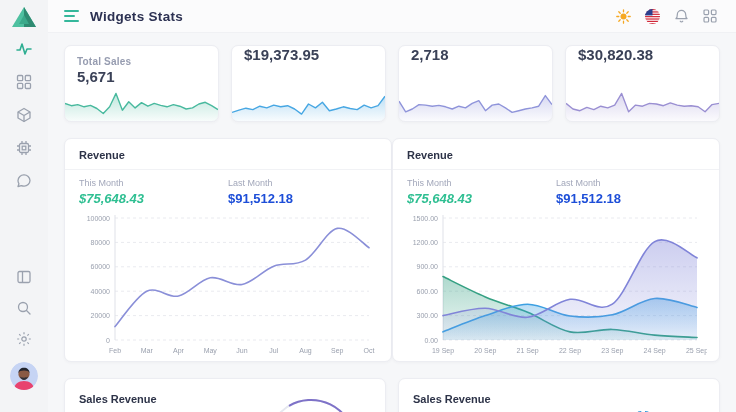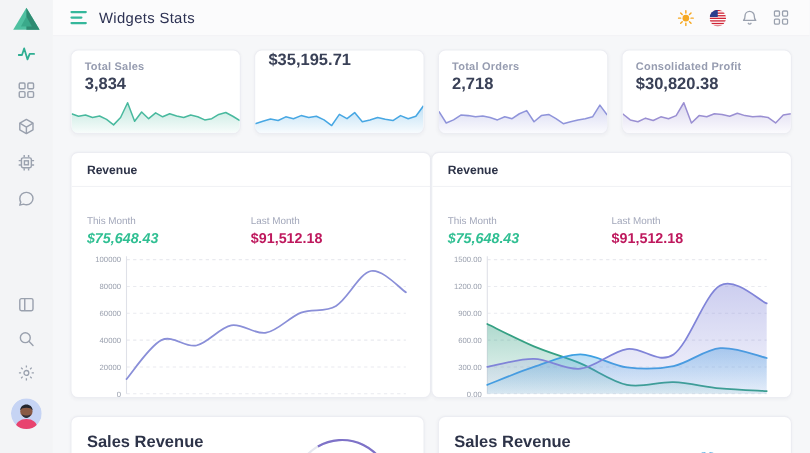--- a/index.html
+++ b/index.html
@@ -12,47 +12,47 @@
   .side-icon { width:16px; height:16px; display:flex; align-items:center; justify-content:center; cursor:pointer; }
   .side-spacer { flex:1; }
   .side-bottom { display:flex; flex-direction:column; align-items:center; gap:15px; margin-bottom:12px; }
   .avatar { width:28px; height:28px; border-radius:50%; overflow:hidden; cursor:pointer; margin-bottom:10px; }
 
   
   .header { position:absolute; left:48px; top:0; width:688px; height:33px; background:#fbfbfc; border-bottom:1px solid #f0f1f4; display:flex; align-items:center; padding:0 18px 0 16px; }
   .hamburger { width:15px; display:flex; flex-direction:column; gap:3px; cursor:pointer; margin-right:11px; }
   .hamburger span { height:2px; border-radius:2px; background:#35b79b; }
   .hamburger span:nth-child(2){ width:11px; }
-  .page-title { font-size:13.5px; font-weight:400; color:#2c3152; letter-spacing:.3px; }
+  .page-title { font-size:13.5px; font-weight:700; color:#2c3152; letter-spacing:.3px; }
   .header-right { margin-left:auto; display:flex; align-items:center; gap:13px; }
   .h-icon { width:16px; height:16px; display:flex; align-items:center; justify-content:center; cursor:pointer; }
 
   
   .content { position:absolute; left:48px; top:33px; width:688px; height:379px; padding:12px 16px 0; }
   .card { background:#fff; border:1px solid #ecedf2; border-radius:7px; box-shadow:0 1px 3px rgba(40,50,80,.04); }
 
   .stat-row { display:grid; grid-template-columns:repeat(4,1fr); gap:12px; }
   .stat-card { position:relative; height:77px; overflow:hidden; }
   .stat-label { margin:10px 12px 1px; font-size:10px; font-weight:600; color:#969cb0; letter-spacing:.2px; }
   .stat-value { margin:0 12px; font-size:15px; font-weight:700; color:#3a4157; }
   .spark { position:absolute; left:0; right:0; bottom:0; width:100%; height:36px; display:block; }
 
   .rev-row { display:grid; grid-template-columns:1fr 1fr; margin-top:16px; }
   .rev-card { height:224px; overflow:hidden; }
   .rev-head { padding:10px 14px 8px; font-size:11px; font-weight:700; color:#2d3348; border-bottom:1px solid #f1f2f5; }
   .rev-stats { display:flex; padding:8px 14px 2px; }
-  .rev-block { width:165px;margin-top:18px; }
+  .rev-block { width:165px; }
   .rev-sub { font-size:9px; color:#a2a7ba; }
-  .rev-val { font-size:13px; font-weight:700; margin-top:3px; color:#be185d; }
+  .rev-val { font-size:13px; font-weight:700; margin-top:3px; color:#1d4ed8; }
   .rev-val.green { color:#2fbf92;font-style:italic; }
   .rev-chart { display:block; width:302px; height:146px; margin:2px auto 0; }
 
   .bottom-row { display:grid; grid-template-columns:1fr 1fr; gap:12px; margin-top:16px; }
   .bottom-card { position:relative; height:130px; overflow:hidden; padding:14px 14px 0; }
-  .bottom-title { font-size:15px; font-weight:700; color:#2d3348; }
+  .bottom-title { font-size:11px; font-weight:700; color:#2d3348; }
   .bottom-value { font-size:13px; font-weight:700; color:#2fbf92; margin-top:5px; }
   .gauge { position:absolute; top:3px; }
   .gauge.arc { right:14px; width:120px; height:42px; }
   .gauge.ticks { right:26px; width:100px; height:42px; }
 
   svg text { font-family:"Liberation Sans", sans-serif; }
 </style>
 </head>
 <body>
 
@@ -183,61 +183,59 @@
       </svg>
     </div>
   </div>
 </div>
 
 <div class="content">
 
   <div class="stat-row">
     <div class="card stat-card">
       <div class="stat-label">Total Sales</div>
-      <div class="stat-value">3,834</div>
+      <div class="stat-value">5,671</div>
       <svg class="spark" viewBox="0 0 155 36" preserveAspectRatio="none">
           <defs>
             <linearGradient id="spark-0g" x1="0" y1="0" x2="0" y2="1">
               <stop offset="0%" stop-color="#48b99e" stop-opacity="0.35"></stop>
               <stop offset="100%" stop-color="#48b99e" stop-opacity="0.04"></stop>
             </linearGradient>
           </defs>
           <polygon points="0,36 0,18.4 6.458333333333333,20.7 12.916666666666666,19.6 19.375,21.8 25.833333333333332,20.4 32.291666666666664,23.5 38.75,28.5 45.208333333333336,21.8 51.666666666666664,8.4 58.125,25.2 64.58333333333333,16.8 71.04166666666667,22.9 77.5,17.6 83.95833333333333,21.2 90.41666666666667,18.4 96.875,20.4 103.33333333333333,21.8 109.79166666666667,19.6 116.25,21.2 122.70833333333333,24.0 129.16666666666666,22.9 135.625,19.0 142.08333333333334,17.3 148.54166666666666,20.7 155,24.6 155,36" fill="url(#spark-0g)"></polygon>
           <polyline points="0,18.4 6.458333333333333,20.7 12.916666666666666,19.6 19.375,21.8 25.833333333333332,20.4 32.291666666666664,23.5 38.75,28.5 45.208333333333336,21.8 51.666666666666664,8.4 58.125,25.2 64.58333333333333,16.8 71.04166666666667,22.9 77.5,17.6 83.95833333333333,21.2 90.41666666666667,18.4 96.875,20.4 103.33333333333333,21.8 109.79166666666667,19.6 116.25,21.2 122.70833333333333,24.0 129.16666666666666,22.9 135.625,19.0 142.08333333333334,17.3 148.54166666666666,20.7 155,24.6" fill="none" stroke="#48b99e" stroke-width="1.4" stroke-linejoin="round"></polyline>
         </svg>
     </div>
     <div class="card stat-card">
-      <div class="stat-value">$35,195.71</div>
+      <div class="stat-value">$19,373.95</div>
       <svg class="spark" viewBox="0 0 155 36" preserveAspectRatio="none">
           <defs>
             <linearGradient id="spark-1g" x1="0" y1="0" x2="0" y2="1">
               <stop offset="0%" stop-color="#47a7e3" stop-opacity="0.35"></stop>
               <stop offset="100%" stop-color="#47a7e3" stop-opacity="0.04"></stop>
             </linearGradient>
           </defs>
           <polygon points="0,36 0,27.4 7.045454545454546,25.2 14.090909090909092,23.2 21.136363636363637,24.6 28.181818181818183,21.2 35.22727272727273,22.9 42.27272727272727,20.1 49.31818181818182,21.8 56.36363636363637,20.7 63.40909090909091,24.0 70.45454545454545,29.1 77.5,19.0 84.54545454545455,22.9 91.5909090909091,17.3 98.63636363636364,25.7 105.68181818181819,24.0 112.72727272727273,21.8 119.77272727272727,23.5 126.81818181818181,24.6 133.86363636363637,20.1 140.9090909090909,22.9 147.95454545454547,20.7 155,11.2 155,36" fill="url(#spark-1g)"></polygon>
           <polyline points="0,27.4 7.045454545454546,25.2 14.090909090909092,23.2 21.136363636363637,24.6 28.181818181818183,21.2 35.22727272727273,22.9 42.27272727272727,20.1 49.31818181818182,21.8 56.36363636363637,20.7 63.40909090909091,24.0 70.45454545454545,29.1 77.5,19.0 84.54545454545455,22.9 91.5909090909091,17.3 98.63636363636364,25.7 105.68181818181819,24.0 112.72727272727273,21.8 119.77272727272727,23.5 126.81818181818181,24.6 133.86363636363637,20.1 140.9090909090909,22.9 147.95454545454547,20.7 155,11.2" fill="none" stroke="#47a7e3" stroke-width="1.4" stroke-linejoin="round"></polyline>
         </svg>
     </div>
     <div class="card stat-card">
-      <div class="stat-label">Total Orders</div>
       <div class="stat-value">2,718</div>
       <svg class="spark" viewBox="0 0 155 36" preserveAspectRatio="none">
           <defs>
             <linearGradient id="spark-2g" x1="0" y1="0" x2="0" y2="1">
               <stop offset="0%" stop-color="#8f94da" stop-opacity="0.35"></stop>
               <stop offset="100%" stop-color="#8f94da" stop-opacity="0.04"></stop>
             </linearGradient>
           </defs>
           <polygon points="0,36 0,16.2 6.739130434782608,26.8 13.478260869565217,24.0 20.217391304347824,19.6 26.956521739130434,20.1 33.69565217391305,21.2 40.43478260869565,20.4 47.17391304347826,21.8 53.91304347826087,24.0 60.65217391304348,21.2 67.3913043478261,22.9 74.1304347826087,18.4 80.8695652173913,15.6 87.6086956521739,25.7 94.34782608695652,20.1 101.08695652173913,19.0 107.82608695652173,22.9 114.56521739130434,27.4 121.30434782608695,25.7 128.04347826086956,24.0 134.7826086956522,22.9 141.52173913043478,21.2 148.2608695652174,10.6 155,19.6 155,36" fill="url(#spark-2g)"></polygon>
           <polyline points="0,16.2 6.739130434782608,26.8 13.478260869565217,24.0 20.217391304347824,19.6 26.956521739130434,20.1 33.69565217391305,21.2 40.43478260869565,20.4 47.17391304347826,21.8 53.91304347826087,24.0 60.65217391304348,21.2 67.3913043478261,22.9 74.1304347826087,18.4 80.8695652173913,15.6 87.6086956521739,25.7 94.34782608695652,20.1 101.08695652173913,19.0 107.82608695652173,22.9 114.56521739130434,27.4 121.30434782608695,25.7 128.04347826086956,24.0 134.7826086956522,22.9 141.52173913043478,21.2 148.2608695652174,10.6 155,19.6" fill="none" stroke="#8f94da" stroke-width="1.4" stroke-linejoin="round"></polyline>
         </svg>
     </div>
     <div class="card stat-card">
-      <div class="stat-label">Consolidated Profit</div>
       <div class="stat-value">$30,820.38</div>
       <svg class="spark" viewBox="0 0 155 36" preserveAspectRatio="none">
           <defs>
             <linearGradient id="spark-3g" x1="0" y1="0" x2="0" y2="1">
               <stop offset="0%" stop-color="#9a8fd2" stop-opacity="0.35"></stop>
               <stop offset="100%" stop-color="#9a8fd2" stop-opacity="0.04"></stop>
             </linearGradient>
           </defs>
           <polygon points="0,36 0,18.4 7.045454545454546,24.0 14.090909090909092,25.7 21.136363636363637,22.4 28.181818181818183,24.6 35.22727272727273,21.2 42.27272727272727,22.9 49.31818181818182,20.1 56.36363636363637,8.4 63.40909090909091,26.8 70.45454545454545,20.1 77.5,21.2 84.54545454545455,18.4 91.5909090909091,19.0 98.63636363636364,20.7 105.68181818181819,17.9 112.72727272727273,20.1 119.77272727272727,21.2 126.81818181818181,20.7 133.86363636363637,21.8 140.9090909090909,26.8 147.95454545454547,19.6 155,18.4 155,36" fill="url(#spark-3g)"></polygon>
           <polyline points="0,18.4 7.045454545454546,24.0 14.090909090909092,25.7 21.136363636363637,22.4 28.181818181818183,24.6 35.22727272727273,21.2 42.27272727272727,22.9 49.31818181818182,20.1 56.36363636363637,8.4 63.40909090909091,26.8 70.45454545454545,20.1 77.5,21.2 84.54545454545455,18.4 91.5909090909091,19.0 98.63636363636364,20.7 105.68181818181819,17.9 112.72727272727273,20.1 119.77272727272727,21.2 126.81818181818181,20.7 133.86363636363637,21.8 140.9090909090909,26.8 147.95454545454547,19.6 155,18.4" fill="none" stroke="#9a8fd2" stroke-width="1.4" stroke-linejoin="round"></polyline>

